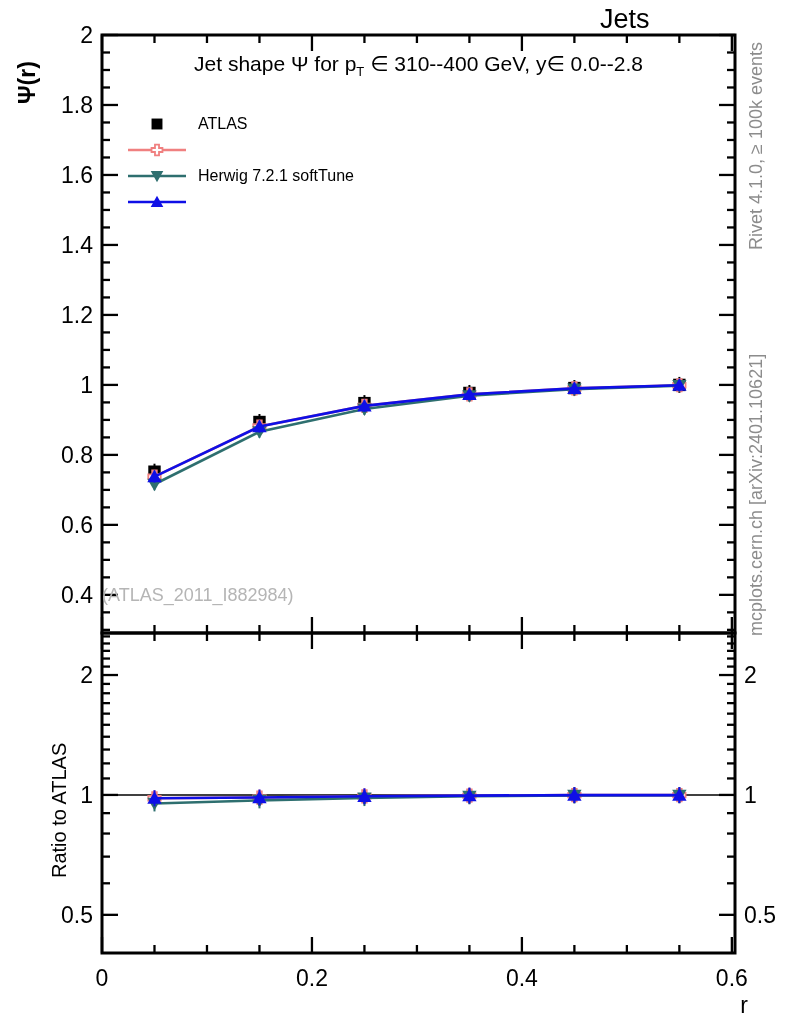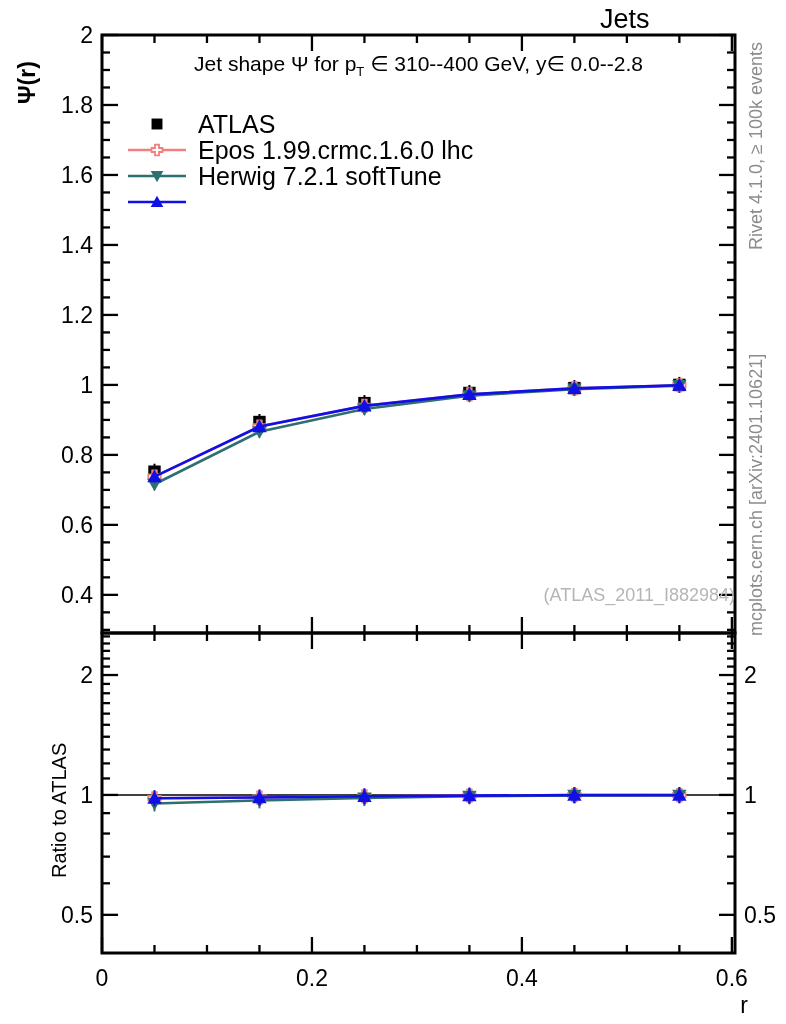--- a/index.html
+++ b/index.html
@@ -7,22 +7,22 @@
         font-family:"Liberation Sans","DejaVu Sans",sans-serif;color:#000;}
   .abs{position:absolute;}
   .rot{transform:rotate(-90deg);transform-origin:0 0;white-space:nowrap;}
   .hdr{font-size:27px;letter-spacing:0px;}
   .hdr-left{left:104px;top:4px;}
   .hdr-right{left:600px;top:4px;width:135px;text-align:left;}
   .plot-title{left:102px;top:52px;width:633px;text-align:center;font-size:21px;white-space:nowrap;}
   .plot-title sub{font-size:0.62em;}
   .legend{left:128px;top:111px;}
   .legend-row{display:flex;align-items:center;height:26px;}
-  .legend-label{font-size:25px;margin-left:12px;white-space:nowrap;}
-  .watermark{left:102px;top:585px;width:633px;text-align:right;font-size:18px;color:#b5b5b5;}
+  .legend-label{font-size:16px;margin-left:12px;white-space:nowrap;}
+  .watermark{left:102px;top:585px;width:633px;text-align:left;font-size:18px;color:#b5b5b5;}
   .ylab-main{left:14px;top:104px;font-size:23px;font-weight:bold;}
   .ylab-ratio{left:48px;top:878px;font-size:20px;}
   .side-note{color:#8c8c8c;font-size:18px;}
   .side-top{left:746px;top:250px;}
   .side-bot{left:746px;top:636px;}
   .xlab{left:700px;top:992px;width:48px;text-align:right;font-size:23px;}
   svg text{font-family:"Liberation Sans","DejaVu Sans",sans-serif;fill:#000;}
 </style>
 </head>
 <body>
@@ -325,21 +325,20 @@
         <svg width="58" height="20">
           <rect x="23.544" y="4.544" width="10.912" height="10.912" fill="#000000"></rect>
         </svg>
         <span class="legend-label">ATLAS</span>
       </div>
       <div class="legend-row">
         <svg width="58" height="20">
           <line x1="0" y1="10" x2="58" y2="10" stroke="#f08080" stroke-width="2.4"></line>
           <path d="M26.976,4.544 L31.024,4.544 L31.024,7.976 L34.456,7.976 L34.456,12.024000000000001 L31.024,12.024000000000001 L31.024,15.456 L26.976,15.456 L26.976,12.024000000000001 L23.544,12.024000000000001 L23.544,7.976 L26.976,7.976 Z" fill="#ffffff" stroke="#f08080" stroke-width="1.8"></path>
         </svg>
-        <span class="legend-label">Epos 1.99.crmc.1.6.0 lhc</span>
       </div>
       <div class="legend-row">
         <svg width="58" height="20">
           <line x1="0" y1="10" x2="58" y2="10" stroke="#2e6f6f" stroke-width="2.4"></line>
           <polygon points="29,16.16 22.664,5.072 35.336,5.072" fill="#2e6f6f"></polygon>
         </svg>
         <span class="legend-label">Herwig 7.2.1 softTune</span>
       </div>
       <div class="legend-row">
         <svg width="58" height="20">

